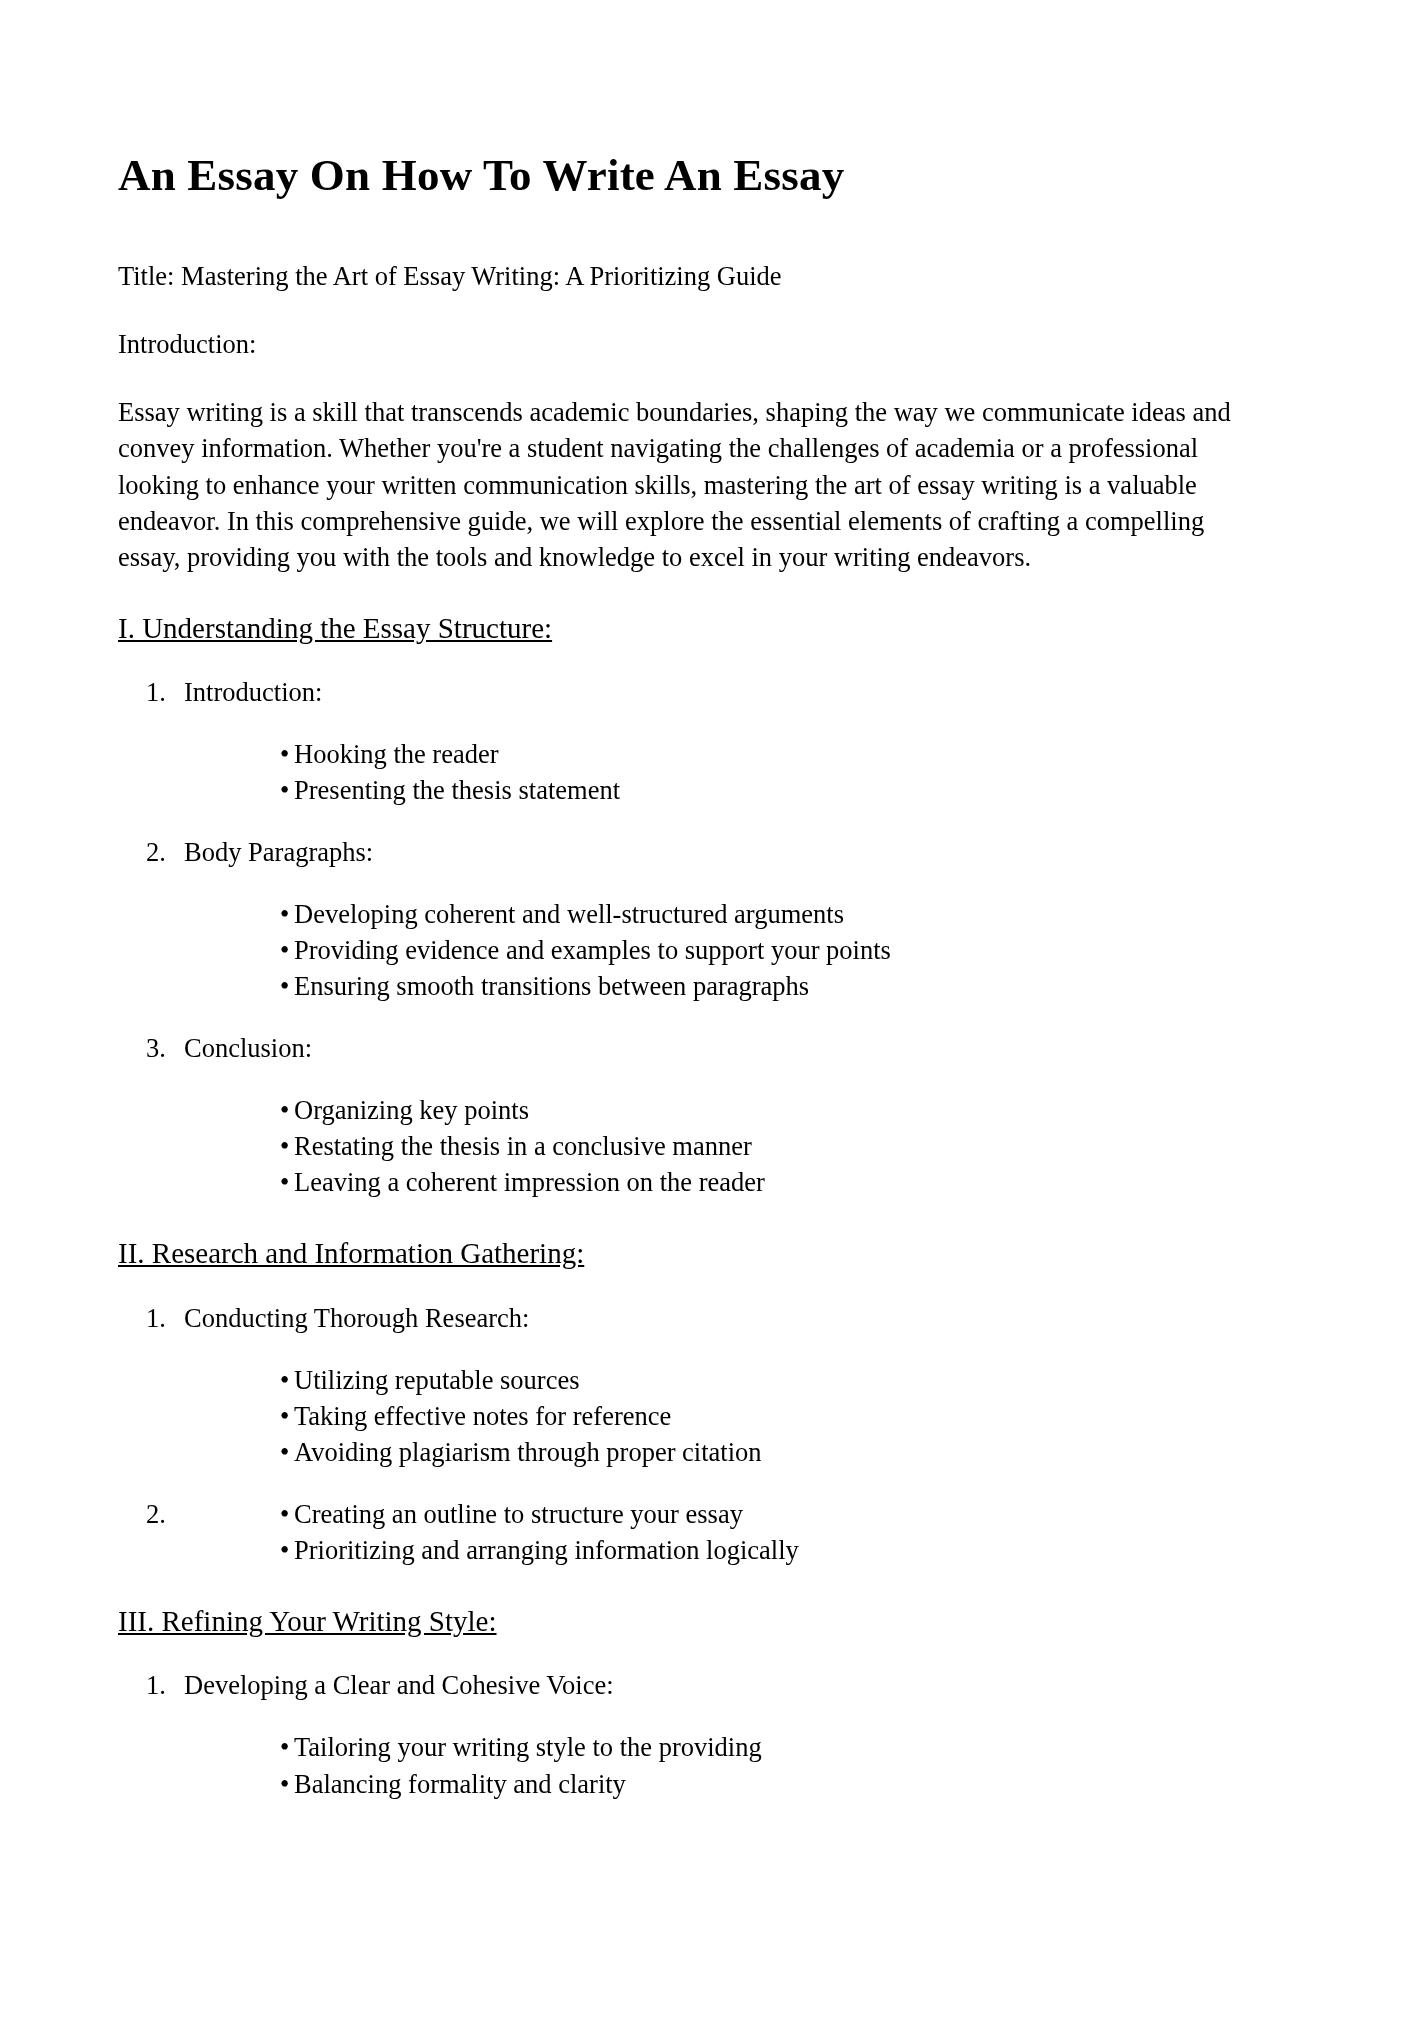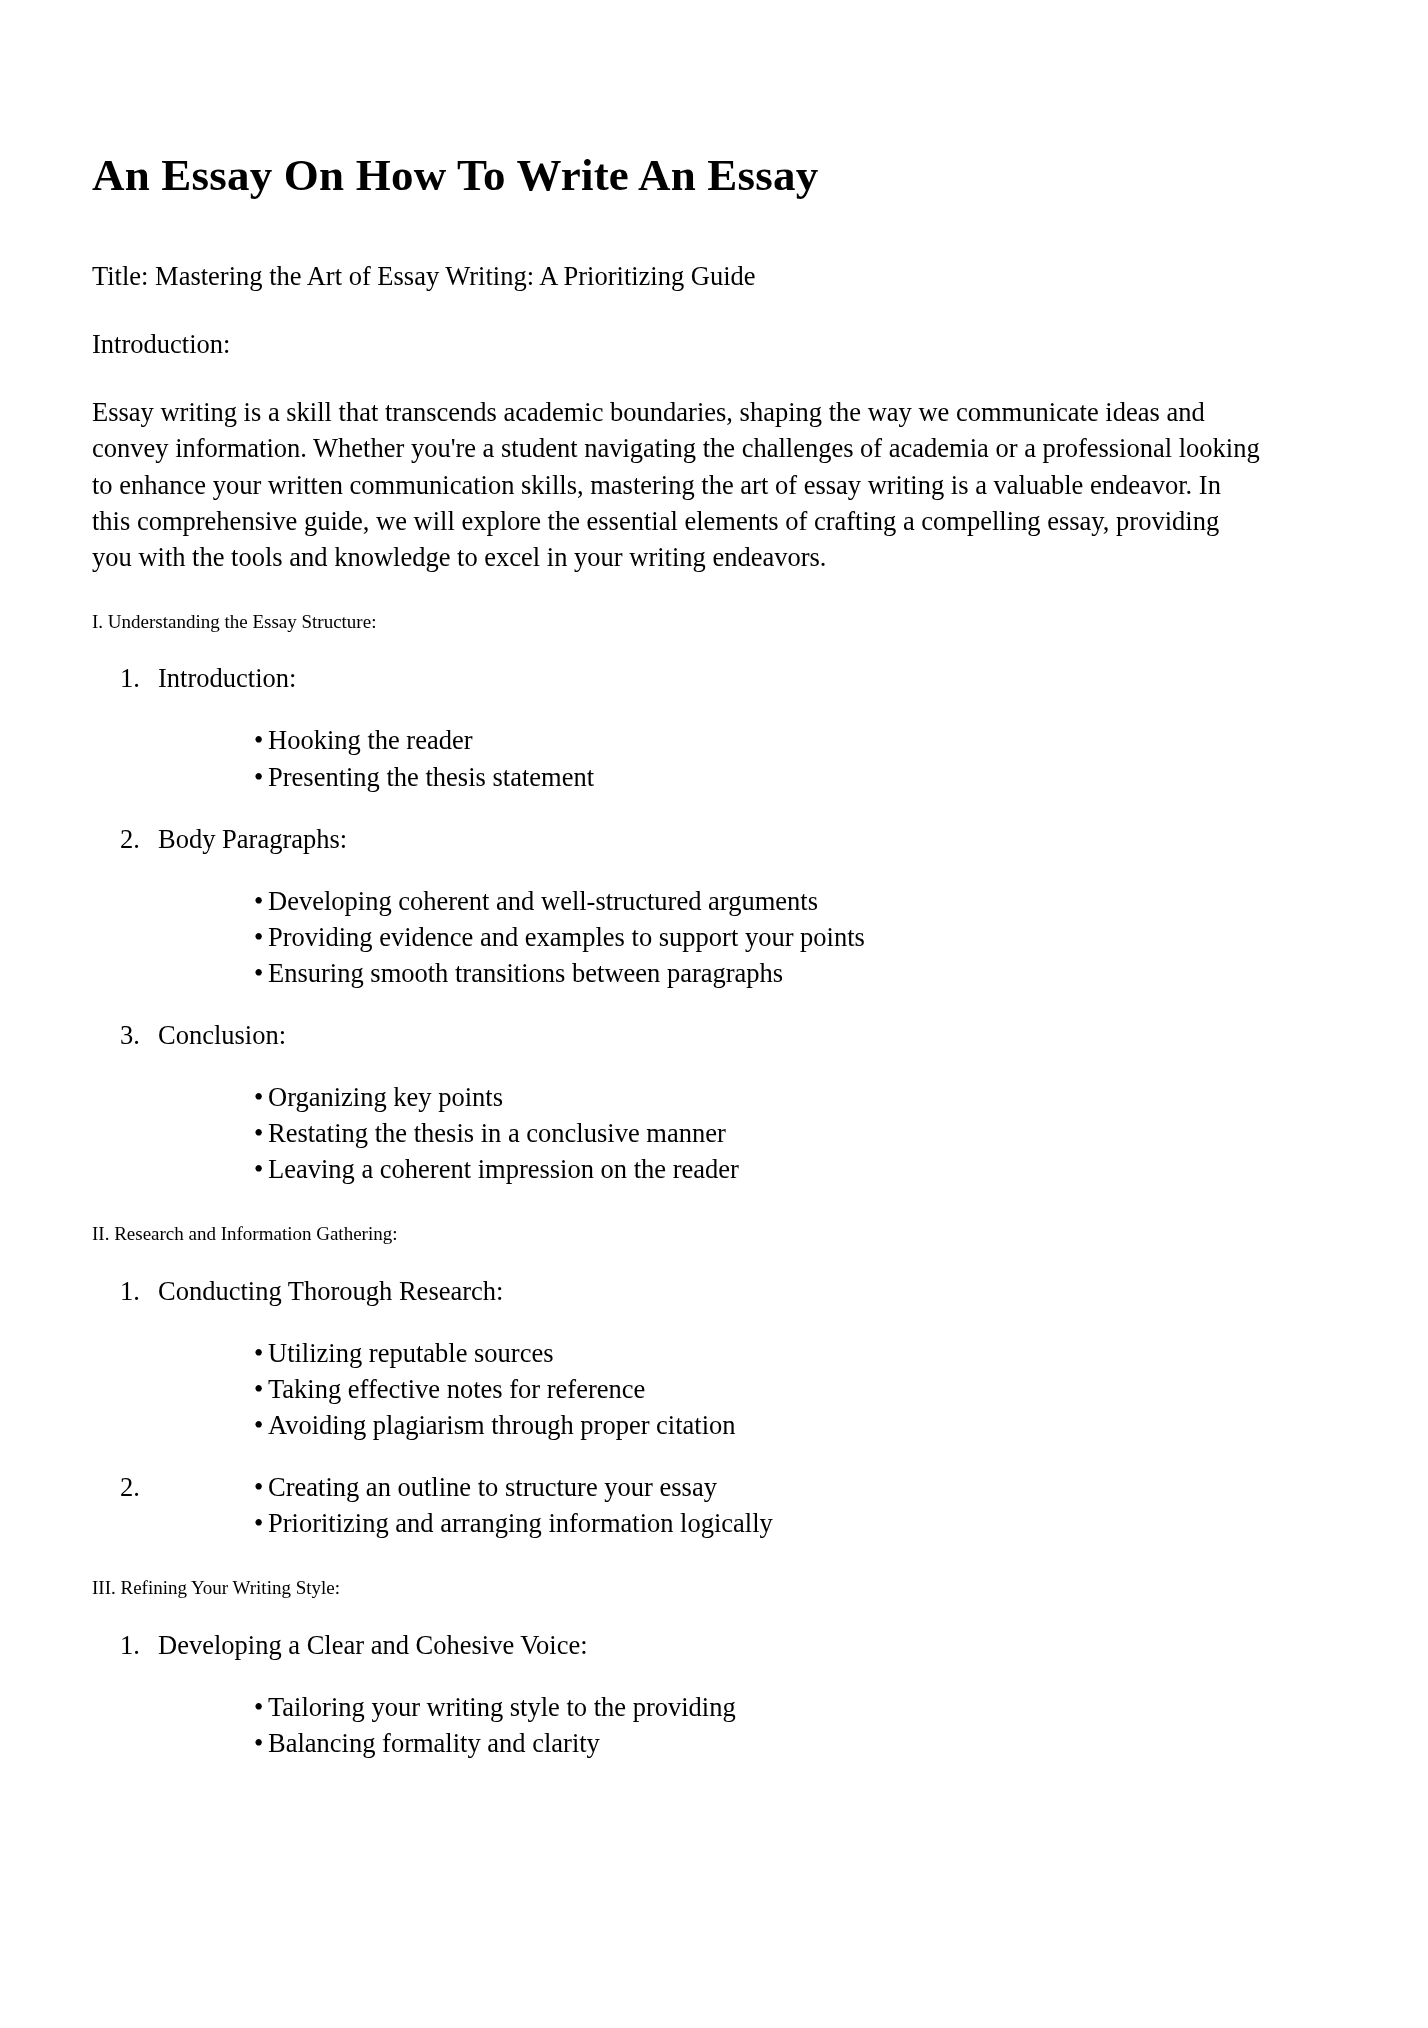--- a/index.html
+++ b/index.html
@@ -13,40 +13,41 @@
     font-family: "Liberation Serif", "DejaVu Serif", serif;
     color: #000000;
     -webkit-font-smoothing: antialiased;
   }
   .page {
     position: relative;
     width: 1428px;
     height: 2028px;
     background: #ffffff;
     box-sizing: border-box;
-    padding: 150px 165px 0 92px;
+    padding: 150px 165px 0 118px;
     overflow: hidden;
   }
   .doc-title {
     font-size: 45px;
     font-weight: bold;
     line-height: 1.12;
     letter-spacing: 0.2px;
     margin: 0 0 58px 0;
   }
   .para {
     font-size: 26.5px;
     line-height: 1.36;
     margin: 0 0 32px 0;
     text-align: left;
   }
   .section-heading {
-    font-size: 19px;
+    font-size: 29px;
     line-height: 1.36;
     margin: 34px 0 26px 0;
+    text-decoration: underline;
   }
   ol.num-list {
     list-style: none;
     margin: 0 0 0 0;
     padding: 0;
   }
   ol.num-list > li {
     position: relative;
     font-size: 26.5px;
     line-height: 1.36;

